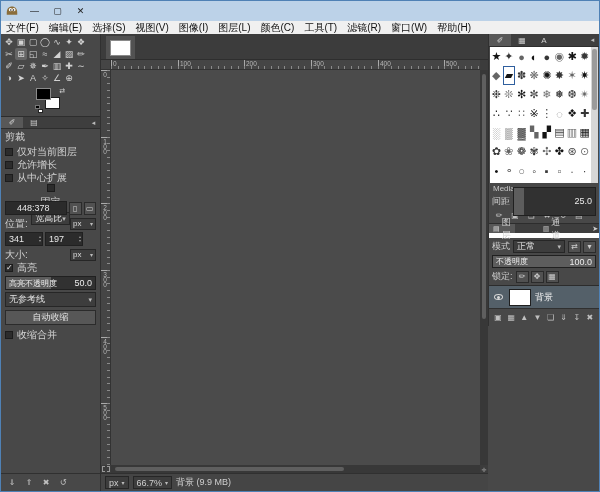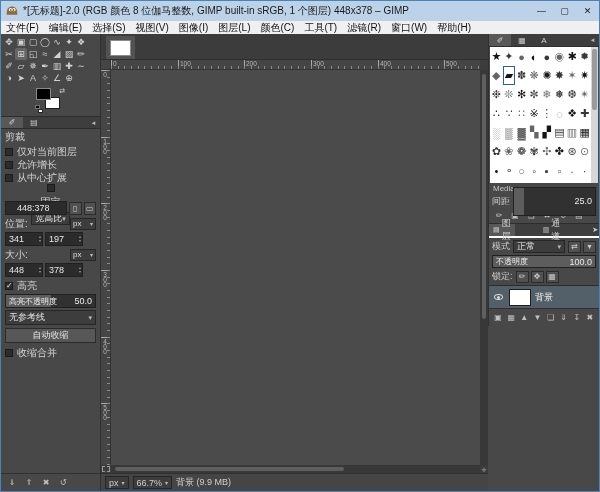--- a/index.html
+++ b/index.html
@@ -100,21 +100,21 @@
   .brush-cell{display:flex;align-items:center;justify-content:center;font-size:11px;color:#141414;border:1px solid transparent;overflow:hidden;}
   .brush-cell.selected{border:1px solid #2f5f9e;}
   .brush-scroll{position:absolute;right:0;top:0;width:7px;bottom:0;background:#d7d7d7;}
   .brush-scroll .thumb{position:absolute;left:1px;right:1px;top:2px;height:45%;background:#9b9b9b;border-radius:2px;}
   .brush-name{height:11px;line-height:11px;font-size:8px;color:#c9c9c9;padding:0 4px;flex:none;}
   .spacing-row{display:flex;align-items:center;gap:3px;padding:0 3px;height:14px;flex:none;font-size:9px;color:#d2d2d2;}
   .spacing-row .spinscale{flex:1;height:29px;margin:0;}
   .brush-footer{height:16px;display:flex;align-items:center;gap:2px;padding:0 3px;flex:none;border-bottom:1px solid #2d2d2d;}
 
   
-  .layers-tabbar{height:14px;background:#3e3e3e;border-bottom:2px solid #ffffff;display:flex;flex:none;gap:24px;}
+  .layers-tabbar{height:14px;background:#3e3e3e;border-bottom:5px solid #ffffff;display:flex;flex:none;gap:24px;}
   .layer-tab{display:flex;align-items:center;gap:2px;padding:0 4px;font-size:9px;color:#cfcfcf;}
   .layer-tab.active{background:#585858;}
   .layer-tab .t-ic{font-size:7px;}
   .mode-row{display:flex;align-items:center;gap:3px;padding:2px 3px 1px;font-size:9px;color:#cfcfcf;flex:none;}
   .opacity-wrap{padding:1px 3px;flex:none;}
   .lock-row{display:flex;align-items:center;gap:3px;padding:1px 3px 2px;font-size:9px;color:#cfcfcf;flex:none;}
   .lock-btn{width:13px;height:12px;background:#515151;border:1px solid #2b2b2b;display:flex;align-items:center;justify-content:center;font-size:8px;color:#ccc;}
   .layer-list{flex:1;background:#701a75;border-top:1px solid #2c2c2c;overflow:hidden;}
   .layer-row{height:22px;display:flex;align-items:center;gap:4px;padding:0 3px;}
   .layer-row.selected{background:#546069;}
@@ -130,21 +130,20 @@
 <div class="window">
 
   <div class="titlebar">
     <svg class="app-icon" viewBox="0 0 16 16">
       <path fill="#8a6d3b" d="M1 10 C1 4 5 2 8 2 C12 2 15 5 15 10 L15 13 L1 13 Z"></path>
       <circle cx="6" cy="6.2" r="2.2" fill="#ffffff"></circle>
         <circle cx="10.5" cy="6.2" r="2.2" fill="#ffffff"></circle>
       <circle cx="6.4" cy="6.6" r="0.9" fill="#000000"></circle>
         <circle cx="10.1" cy="6.6" r="0.9" fill="#000000"></circle>
     </svg>
-    <div class="title-text">*[无标题]-2.0 (RGB 颜色 8 位伽马整数, GIMP built-in sRGB, 1 个图层) 448x378 – GIMP</div>
     <div class="win-btn">—</div>
     <div class="win-btn">▢</div>
     <div class="win-btn">✕</div>
   </div>
 
   <div class="menubar">
       <div class="menu-item">文件(F)</div>
       <div class="menu-item">编辑(E)</div>
       <div class="menu-item">选择(S)</div>
       <div class="menu-item">视图(V)</div>
@@ -251,30 +250,20 @@
         <div class="spin">
             <span>197</span>
             <span class="spin-arrows"></span>
           </div>
       </div>
 
       <div class="field-label-row">
         <span>大小:</span>
         <div class="unit-dd">
             <span>px</span>
-          </div>
-      </div>
-      <div class="input-row">
-        <div class="spin">
-            <span>448</span>
-            <span class="spin-arrows"></span>
-          </div>
-        <div class="spin">
-            <span>378</span>
-            <span class="spin-arrows"></span>
           </div>
       </div>
 
       <div class="opt-check">
         <span class="checkbox checked"></span>
         <span>高亮</span>
       </div>
 
       <div class="spinscale">
         <div class="fill" style="width: 50%;"></div>

